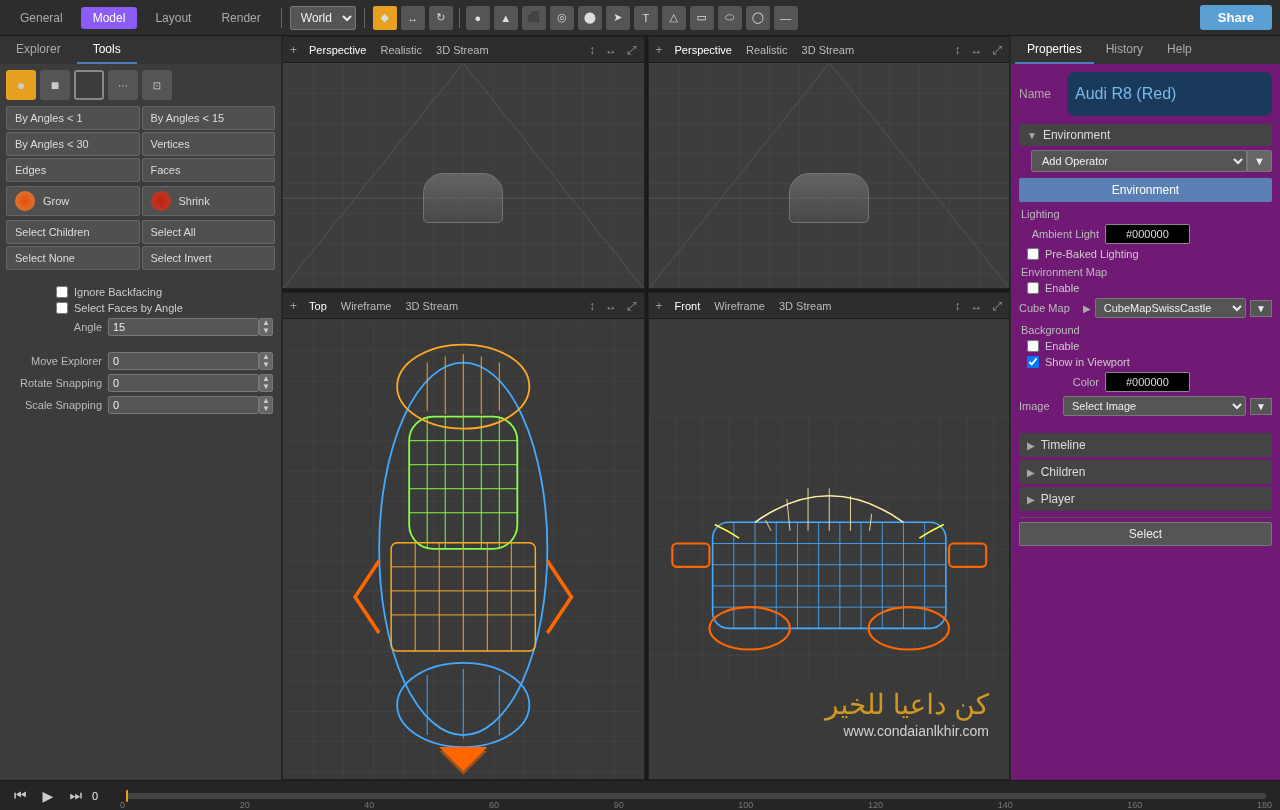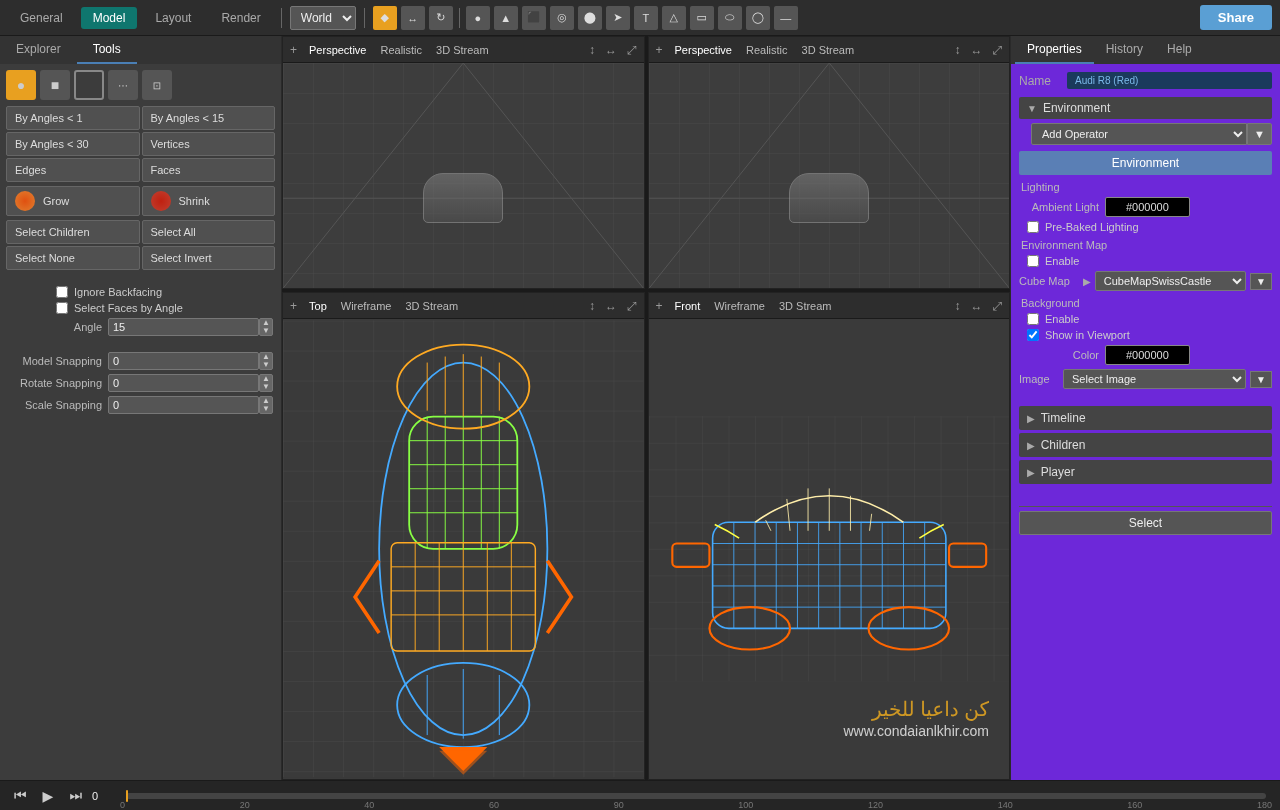--- a/index.html
+++ b/index.html
@@ -1,21 +1,21 @@
 <!DOCTYPE html>
 <html><head>
   <meta charset="utf-8">
   <style>
     * { box-sizing: border-box; margin: 0; padding: 0; }
     body { background: #3a3a3a; font-family: Arial, sans-serif; font-size: 12px; color: #ccc; width: 1280px; height: 810px; overflow: hidden; }
 
     
     .top-bar { display: flex; align-items: center; height: 36px; background: #2d2d2d; border-bottom: 1px solid #1a1a1a; padding: 0 8px; gap: 6px; }
     .top-tab { padding: 4px 12px; background: transparent; color: #aaa; border: none; cursor: pointer; font-size: 12px; }
-    .top-tab.active { background: #0f766e; color: #fff; border-radius: 3px; }
+    .top-tab.active { background: #8b5cf6; color: #fff; border-radius: 3px; }
     .share-btn { margin-left: auto; background: #5a9fd4; color: #fff; border: none; padding: 5px 18px; border-radius: 3px; cursor: pointer; font-size: 13px; font-weight: bold; }
     .world-select { background: #555; color: #eee; border: 1px solid #777; padding: 3px 6px; font-size: 12px; border-radius: 2px; }
     .toolbar-icons { display: flex; gap: 4px; align-items: center; }
     .toolbar-icon { width: 24px; height: 24px; background: #555; border-radius: 2px; display: flex; align-items: center; justify-content: center; cursor: pointer; font-size: 11px; color: #ddd; }
     .toolbar-icon.active { background: #e8a020; }
     .toolbar-separator { width: 1px; height: 20px; background: #666; margin: 0 2px; }
 
     
     .main-layout { display: flex; height: calc(810px - 36px - 30px); }
 
@@ -51,29 +51,29 @@
     .vp-toolbar { display: flex; align-items: center; gap: 4px; background: #2d2d2d; height: 26px; padding: 0 4px; border-bottom: 1px solid #1a1a1a; }
     .vp-btn { background: transparent; border: none; color: #bbb; font-size: 11px; cursor: pointer; padding: 1px 5px; border-radius: 2px; }
     .vp-btn.active { color: #fff; }
     .vp-btn-icon { color: #999; font-size: 12px; background: transparent; border: none; cursor: pointer; padding: 1px 3px; }
     .vp-content { position: relative; width: 100%; height: calc(100% - 26px); background: #3d3d3d; overflow: hidden; }
 
     
     .grid-svg { width: 100%; height: 100%; }
 
     
-    .right-panel { width: 270px; background: #6d28d9; border-left: 1px solid #2a2a2a; display: flex; flex-direction: column; }
+    .right-panel { width: 270px; background: #701a75; border-left: 1px solid #2a2a2a; display: flex; flex-direction: column; }
     .right-tabs { display: flex; background: #333; padding: 0 4px; }
     .right-tab { padding: 6px 12px; cursor: pointer; color: #aaa; border-bottom: 2px solid transparent; font-size: 12px; }
     .right-tab.active { color: #fff; border-bottom: 2px solid #4a7fb5; }
 
     .props-content { padding: 8px; flex: 1; overflow-y: auto; }
     .prop-name-row { display: flex; align-items: center; margin-bottom: 8px; }
     .prop-label { color: #aaa; font-size: 12px; margin-right: 8px; min-width: 40px; }
-    .prop-value { background: #1a3a5c; color: #7ab8e8; padding: 3px 8px; border-radius: 2px; font-size: 10px; flex: 1; }
+    .prop-value { background: #1a3a5c; color: #7ab8e8; padding: 13px 8px; border-radius: 8px; font-size: 16px; flex: 1; }
 
     .section-header { background: #444; color: #ddd; padding: 4px 8px; margin: 4px 0; font-size: 12px; border-radius: 2px; display: flex; align-items: center; gap: 6px; cursor: pointer; }
     .section-arrow { font-size: 10px; color: #aaa; }
 
     .env-btn { background: #5a7fb5; color: #fff; border: none; padding: 5px 12px; border-radius: 2px; font-size: 12px; cursor: pointer; display: block; width: 100%; margin-bottom: 6px; }
 
     .dropdown-row { display: flex; align-items: center; gap: 4px; margin-bottom: 6px; }
     .dropdown-label { color: #bbb; font-size: 11px; min-width: 60px; }
     .dropdown-select { flex: 1; background: #555; border: 1px solid #777; color: #eee; padding: 2px 4px; font-size: 11px; border-radius: 2px; }
 
@@ -97,21 +97,21 @@
     .bottom-bar { height: 30px; background: #252525; display: flex; align-items: center; padding: 0 8px; border-top: 1px solid #1a1a1a; gap: 4px; }
     .play-btn { background: transparent; border: none; color: #ccc; font-size: 14px; cursor: pointer; padding: 2px 6px; }
     .timeline-bar { flex: 1; height: 6px; background: #444; border-radius: 3px; position: relative; margin: 0 6px; }
     .timeline-marker { position: absolute; left: 0; top: -3px; width: 2px; height: 12px; background: #e8a020; border-radius: 1px; }
     .timeline-labels { flex: 1; display: flex; justify-content: space-between; align-items: center; position: relative; }
     .tl-label { color: #777; font-size: 9px; }
     .tl-frame { color: #eee; font-size: 11px; min-width: 24px; }
 
     
     .watermark { position: absolute; bottom: 40px; right: 20px; text-align: right; color: #e8a820; opacity: 0.85; pointer-events: none; }
-    .watermark-ar { font-size: 20px; margin-bottom: 2px; }
+    .watermark-ar { font-size: 28px; margin-bottom: 2px; }
     .watermark-url { font-size: 14px; color: #e8e8e8; margin-left: 44px; }
 
     
     .vp-divider-h { height: 3px; background: #1a1a1a; }
     .vp-divider-v { width: 3px; background: #1a1a1a; }
 
     .add-op-row { display: flex; margin-bottom: 6px; padding-left: 12px; }
     .add-op-select { flex: 1; background: #555; border: 1px solid #777; color: #eee; padding: 3px 6px; font-size: 11px; border-radius: 2px 0 0 2px; }
     .add-op-btn { background: #666; border: 1px solid #777; color: #eee; padding: 3px 6px; cursor: pointer; border-radius: 0 2px 2px 0; font-size: 11px; }
   </style>
@@ -215,21 +215,21 @@
         <input class="field-input" type="text" style="width: 120px;" value="15">
         <div class="spinner">
           <div class="spin-up">▲</div>
           <div class="spin-dn">▼</div>
         </div>
       </div>
 
       <div style="height:8px;"></div>
 
       <div class="field-row">
-        <span class="field-label">Model Snapping</span>
+        <span class="field-label">Move Explorer</span>
         <input class="field-input" type="text" value="0" style="width: 100px;">
         <div class="spinner">
           <div class="spin-up">▲</div>
           <div class="spin-dn">▼</div>
         </div>
       </div>
       <div class="field-row">
         <span class="field-label">Rotate Snapping</span>
         <input class="field-input" type="text" value="0" style="width: 100px;">
         <div class="spinner">
@@ -549,21 +549,21 @@
         </div>
       </div>
 
       <div class="section-collapsible">
         <div class="section-col-header">
           <span class="section-col-arrow">▶</span>
           <span class="section-col-title">Player</span>
         </div>
       </div>
 
-      <div style="margin-top: 22px; padding: 4px 0; border-top: 1px solid #555;">
+      <div style="margin-top: 6px; padding: 4px 0; border-top: 1px solid #555;">
         <button style="background:#555;border:1px solid #777;color:#eee;padding:4px 16px;cursor:pointer;font-size:12px;border-radius:2px;width:100%;">Select</button>
       </div>
 
     </div>
   </div>
 
 </div>
 
 <div class="bottom-bar">
   <button class="play-btn">⏮</button>

